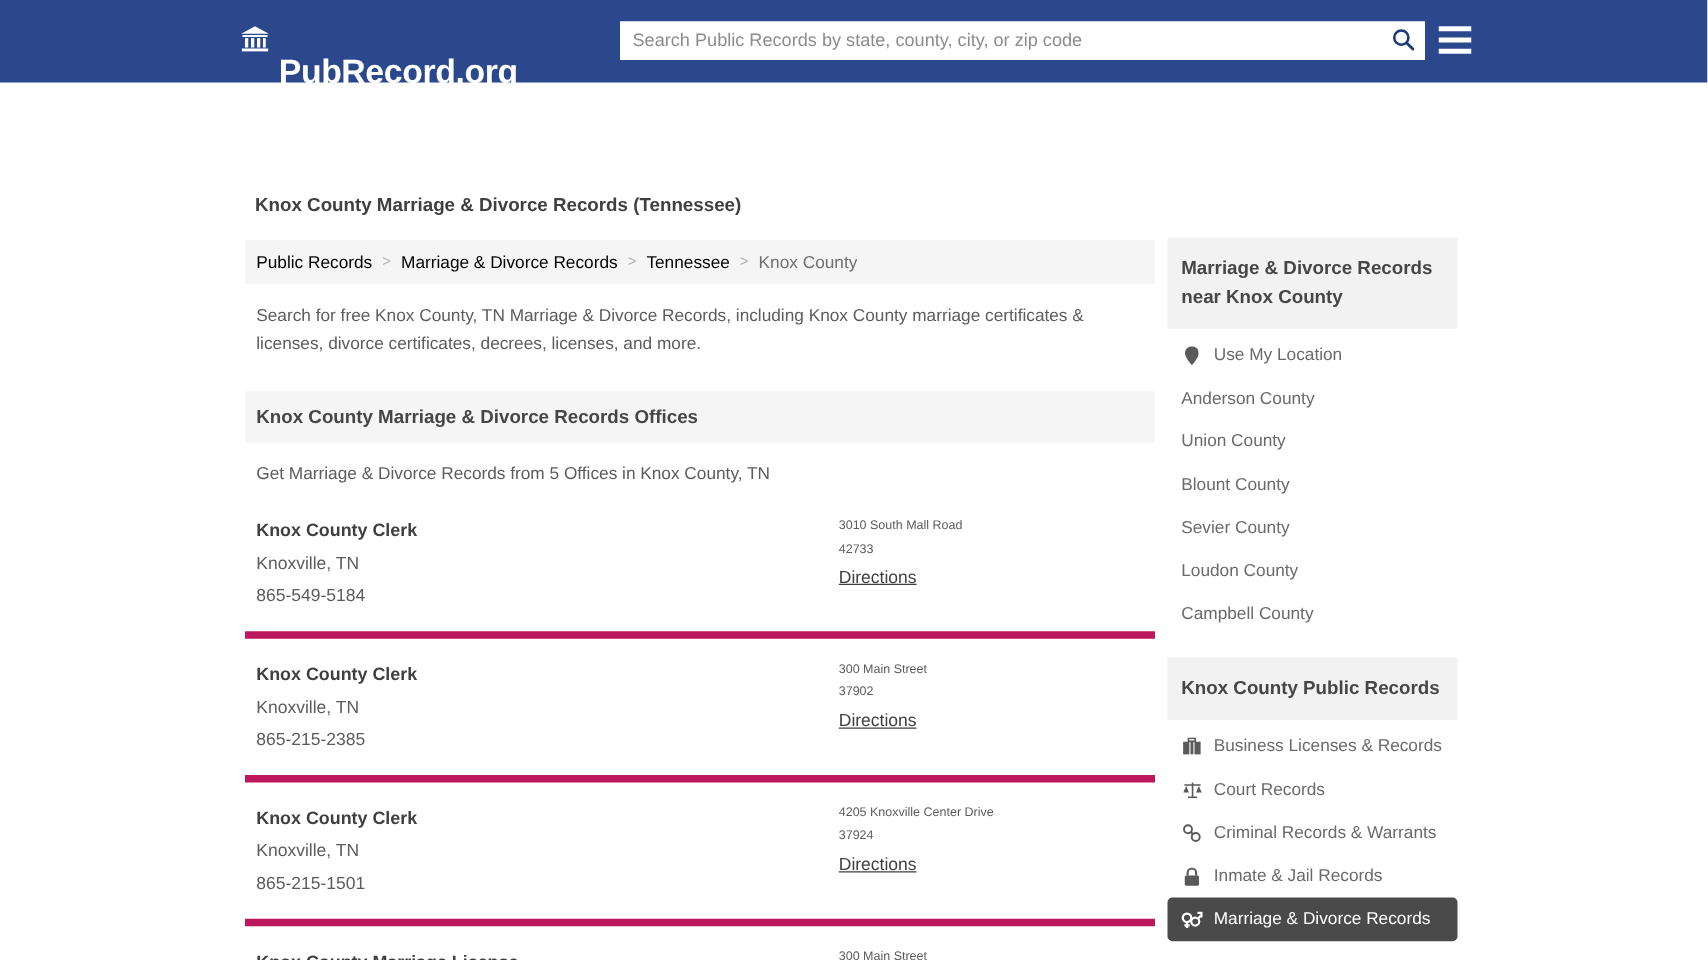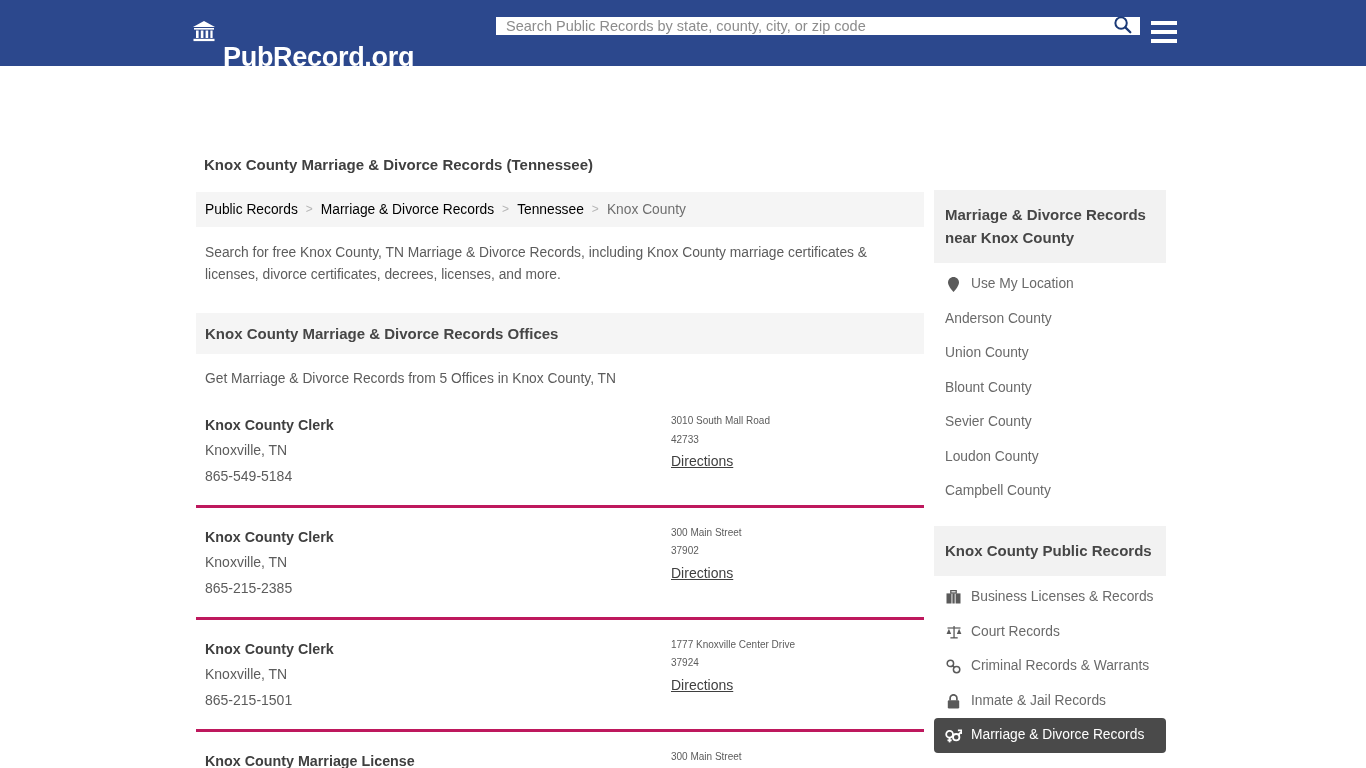--- a/index.html
+++ b/index.html
@@ -32,21 +32,21 @@
     font-weight: bold;
     letter-spacing: -0.3px;
     white-space: nowrap;
     margin-top: 48px;
   }
   .search-wrap {
     position: absolute;
     left: 496px;
     top: 17px;
     width: 644px;
-    height: 18px;
+    height: 31px;
     background: #ffffff;
     display: flex;
     align-items: center;
   }
   .search-input {
     flex: 1;
     height: 100%;
     border: none;
     outline: none;
     padding: 0 10px;
@@ -156,21 +156,21 @@
     margin-top: 17px;
     padding: 0 9px;
     font-size: 13.8px;
     color: #5c5c5c;
   }
 
   .offices { margin-top: 10px; }
   .office-row {
     display: flex;
     padding: 16px 9px 15px 9px;
-    border-bottom: 3px solid #be185d;
+    border-bottom: 6px solid #be185d;
   }
   .office-row:last-child { border-bottom: none; }
   .office-left { width: 466px; }
   .office-right { flex: 1; }
   .office-name {
     font-size: 14.3px;
     font-weight: bold;
     color: #3f3f3f;
     line-height: 1.83;
   }
@@ -317,21 +317,21 @@
         </div>
       </div>
 
       <div class="office-row">
         <div class="office-left">
           <div class="office-name">Knox County Clerk</div>
           <div class="office-city">Knoxville, TN</div>
           <div class="office-phone">865-215-1501</div>
         </div>
         <div class="office-right">
-          <div class="office-addr">1777 Knoxville Center Drive</div>
+          <div class="office-addr">4205 Knoxville Center Drive</div>
           <div class="office-zip">37924</div>
           <a class="office-dir" href="#">Directions</a>
         </div>
       </div>
 
       <div class="office-row">
         <div class="office-left">
           <div class="office-name">Knox County Marriage License</div>
 
         </div>

